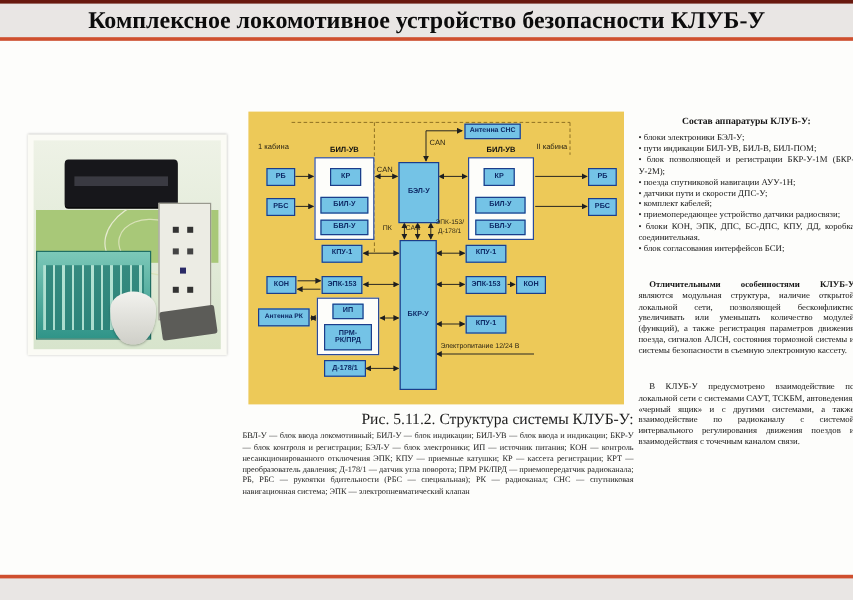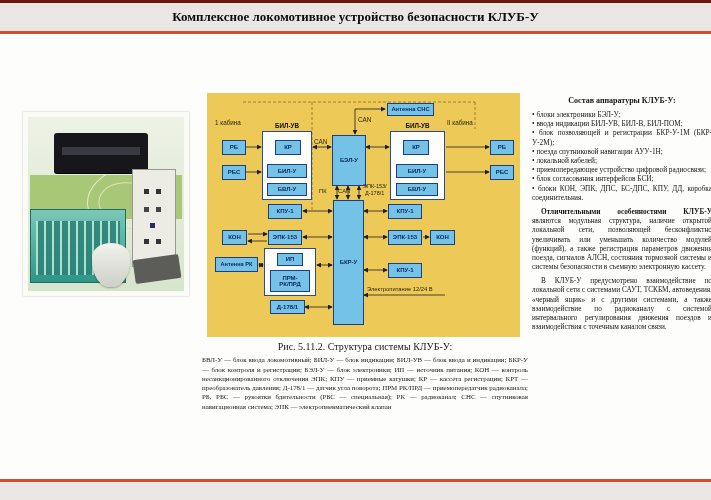--- a/index.html
+++ b/index.html
@@ -1,21 +1,21 @@
 <!DOCTYPE html>
 <html><head>
 <meta charset="utf-8">
 <style>
   html,body{margin:0;padding:0;background:#d6d6d6;}
   #page{position:relative;width:711px;height:500px;background:#fdfdfb;overflow:hidden;
         font-family:"Liberation Serif",serif;color:#111;}
   
   #hdr{position:absolute;left:0;top:0;width:711px;height:34px;background:#e9e6e4;
        border-top:3px solid #69190f;border-bottom:3px solid #cf4f2e;box-sizing:border-box;}
-  #hdr .t{width:100%;text-align:center;font-weight:bold;font-size:13px;line-height:28px;color:#0c0c0c;}
+  #hdr .t{width:100%;text-align:center;font-weight:bold;font-size:20px;line-height:28px;color:#0c0c0c;}
   #ftr{position:absolute;left:0;bottom:0;width:711px;height:21px;background:#e9e6e4;
        border-top:3px solid #cf4f2e;box-sizing:border-box;}
 
   
   #photo{position:absolute;left:23px;top:112px;width:166px;height:184px;background:#fbfbf5;
          padding:5px;box-sizing:border-box;box-shadow:0 0 2px rgba(0,0,0,.25);}
   #photo .inner{position:relative;width:100%;height:100%;overflow:hidden;
          background:linear-gradient(#eef2e6,#d7e4cc);}
   .ph{position:absolute;}
   #photo-caption{position:absolute;left:16px;top:303px;width:180px;text-align:center;font-size:7px;color:#222;}
@@ -26,28 +26,28 @@
   #panel svg{position:absolute;left:0;top:0;}
   .bx{position:absolute;background:#74c3e6;border:1px solid #1c3d8a;box-sizing:border-box;
       display:flex;align-items:center;justify-content:center;text-align:center;
       font-size:6px;font-weight:bold;color:#0e2a66;line-height:1.05;}
   .wbx{position:absolute;background:#fdfdfa;border:1px solid #2a4a9a;box-sizing:border-box;}
   .lbl{position:absolute;font-size:6.3px;color:#2b2414;white-space:nowrap;}
   .lbl.b{font-weight:bold;color:#101010;}
 
   
   #dcap{position:absolute;left:202px;top:340px;width:326px;font-size:6.9px;line-height:1.34;color:#1a1a1a;}
-  #dcap .ct{text-align:center;font-size:10px;margin-bottom:2px;}
+  #dcap .ct{text-align:right;font-size:13px;margin-bottom:2px;}
   #dcap .cl{text-align:justify;}
 
   
   #rcol{position:absolute;left:532px;top:96px;width:180px;font-size:7.3px;line-height:1.26;color:#141414;}
   #rcol .h{text-align:center;font-weight:bold;font-size:8px;margin-bottom:4px;}
   #rcol .it{text-align:justify;}
-  #rcol p{margin:5px 0 0 0;text-align:justify;text-indent:9px;}
+  #rcol p{margin:21px 0 0 0;text-align:justify;text-indent:9px;}
 </style>
 </head>
 <body>
 
 <div id="page">
 
   <div id="hdr">
     <div class="t">Комплексное локомотивное устройство безопасности КЛУБ-У</div>
   </div>
 
@@ -154,25 +154,26 @@
   </div>
 
   <div id="dcap">
     <div class="ct">Рис. 5.11.2. Структура системы КЛУБ-У:</div>
     <div class="cl">БВЛ-У — блок ввода локомотивный; БИЛ-У — блок индикации; БИЛ-УВ — блок ввода и индикации; БКР-У — блок контроля и регистрации; БЭЛ-У — блок электроники; ИП — источник питания; КОН — контроль несанкционированного отключения ЭПК; КПУ — приемные катушки; КР — кассета регистрации; КРТ — преобразователь давления; Д-178/1 — датчик угла поворота; ПРМ РК/ПРД — приемопередатчик радиоканала; РБ, РБС — рукоятки бдительности (РБС — специальная); РК — радиоканал; СНС — спутниковая навигационная система; ЭПК — электропневматический клапан</div>
   </div>
 
   <div id="rcol">
     <div class="h">Состав аппаратуры КЛУБ-У:</div>
     <div class="it">• блоки электроники БЭЛ-У;</div>
-    <div class="it">• ввода индикации БИЛ-УВ, БИЛ-В, БИЛ-ПОМ;</div>
+    <div class="it">• пути индикации БИЛ-УВ, БИЛ-В, БИЛ-ПОМ;</div>
     <div class="it">• блок позволяющей и регистрации БКР-У-1М (БКР-У-2М);</div>
     <div class="it">• поезда спутниковой навигации АУУ-1Н;</div>
-    <div class="it">• локальной кабелей;</div>
-    <div class="it">• приемопередающее устройство цифровой радиосвязи;</div>
+    <div class="it">• датчики пути и скорости ДПС-У;</div>
+    <div class="it">• комплект кабелей;</div>
+    <div class="it">• приемопередающее устройство датчики радиосвязи;</div>
+    <div class="it">• блоки КОН, ЭПК, ДПС, БС-ДПС, КПУ, ДД, коробка соединительная.</div>
     <div class="it">• блок согласования интерфейсов БСИ;</div>
-    <div class="it">• блоки КОН, ЭПК, ДПС, БС-ДПС, КПУ, ДД, коробка соединительная.</div>
     <p><b>Отличительными особенностями КЛУБ-У</b><span> являются модульная структура, наличие открытой локальной сети, позволяющей бесконфликтно увеличивать или уменьшать количество модулей (функций), а также регистрация параметров движения поезда, сигналов АЛСН, состояния тормозной системы и системы безопасности в съемную электронную кассету.</span></p>
     <p>В КЛУБ-У предусмотрено взаимодействие по локальной сети с системами САУТ, ТСКБМ, автоведения, «черный ящик» и с другими системами, а также взаимодействие по радиоканалу с системой интервального регулирования движения поездов и взаимодействия с точечным каналом связи.</p>
   </div>
 
   <div id="ftr"></div>
 </div>
 
 </body></html>

